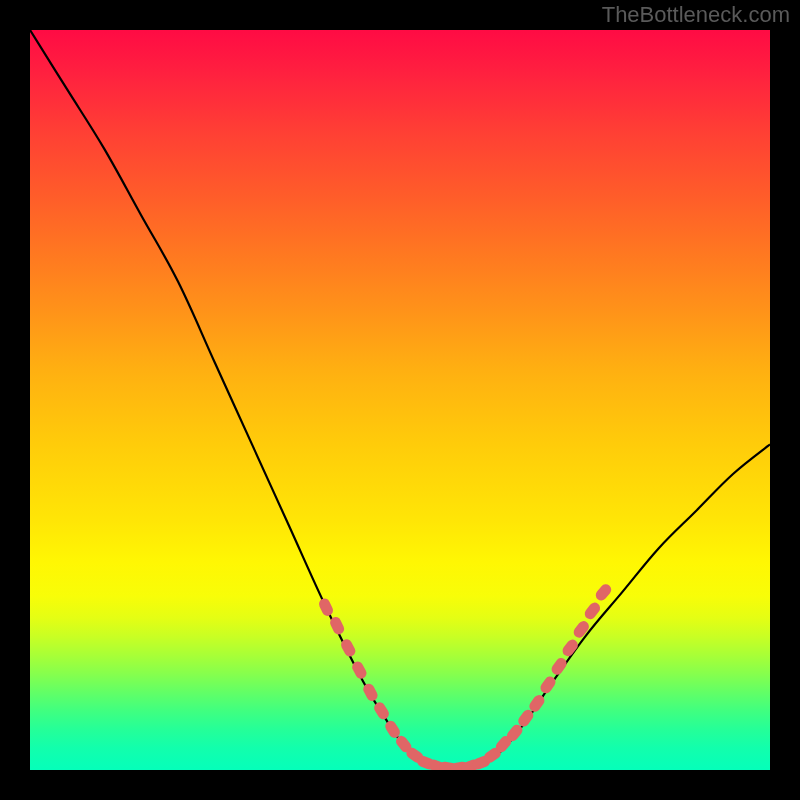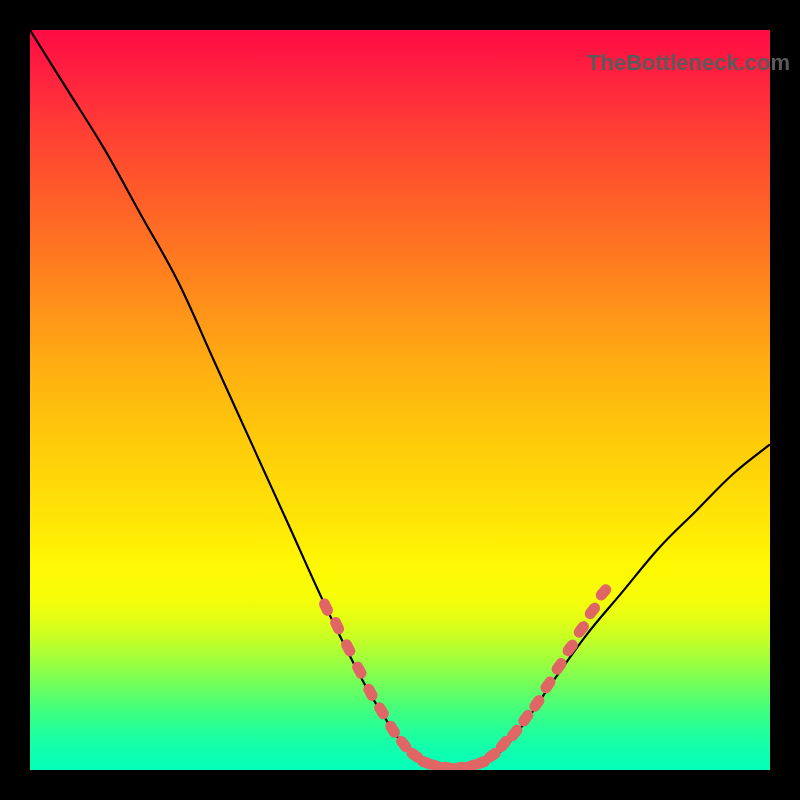--- a/index.html
+++ b/index.html
@@ -10,23 +10,22 @@
     position: relative;
     font-family: Arial, Helvetica, sans-serif;
     overflow: hidden;
   }
   .watermark {
     position: absolute;
     top: 2px;
     right: 10px;
     color: #5a5a5a;
     font-size: 22px;
-    font-weight: 700;
+    font-weight: 400;
     z-index: 10;
-    margin-top: 48px;
   }
   .plot-area {
     position: absolute;
     left: 30px;
     top: 30px;
     width: 740px;
     height: 740px;
     overflow: hidden;
   }
   .gradient-bg {

